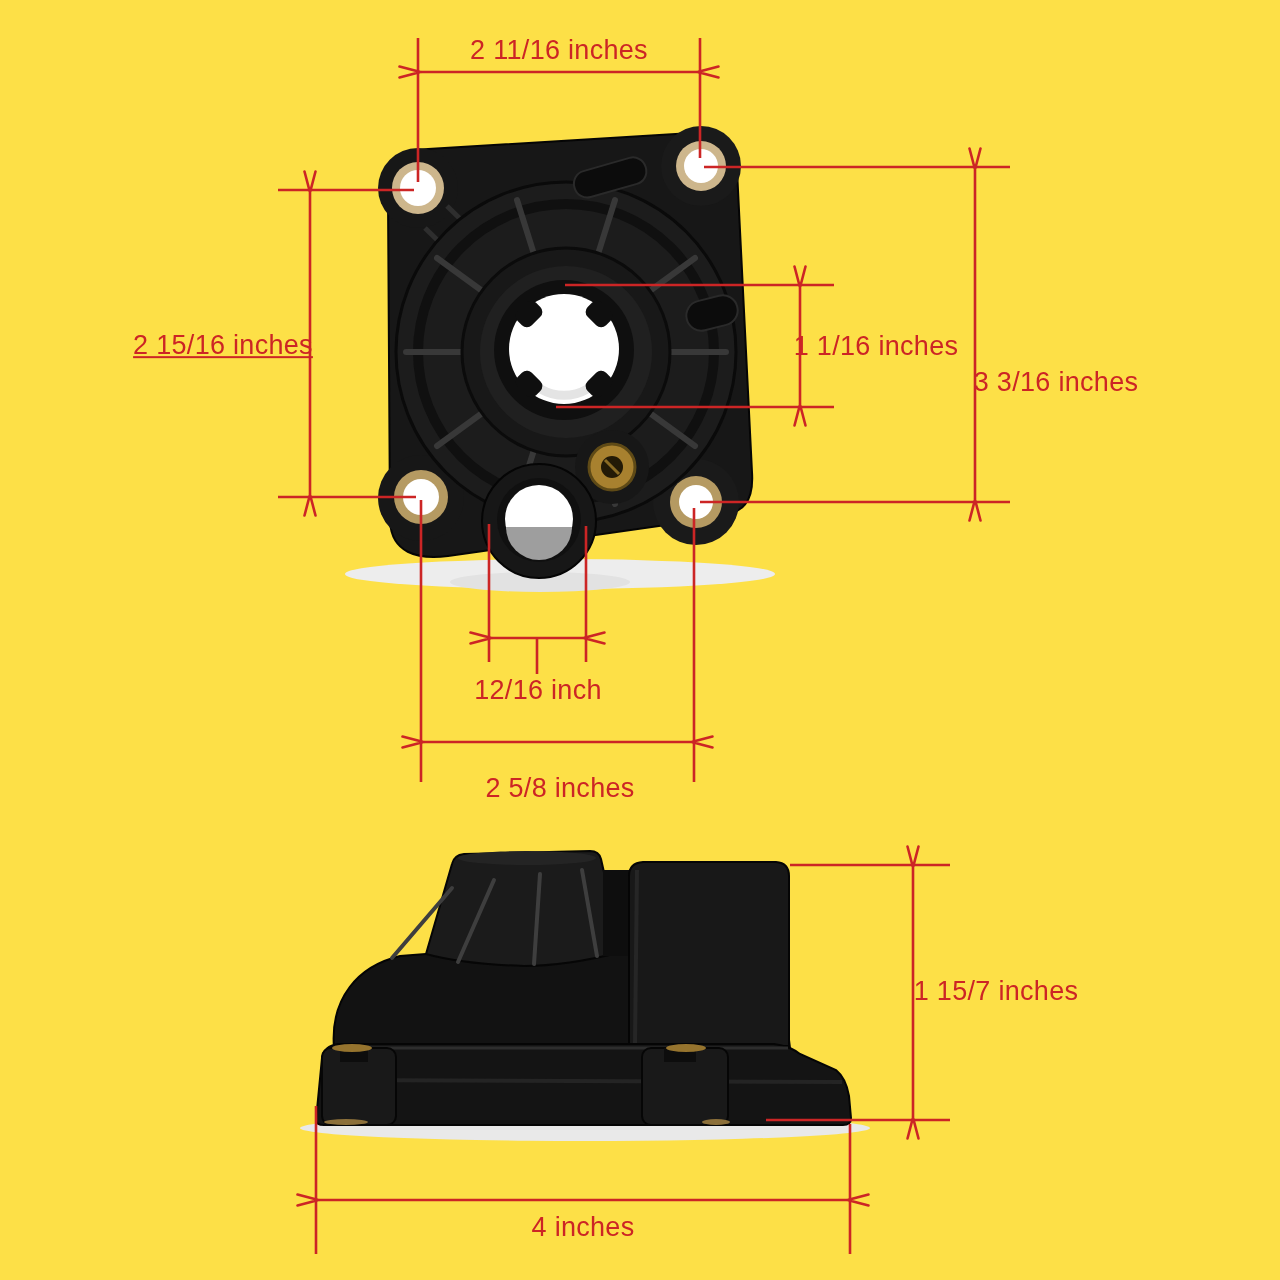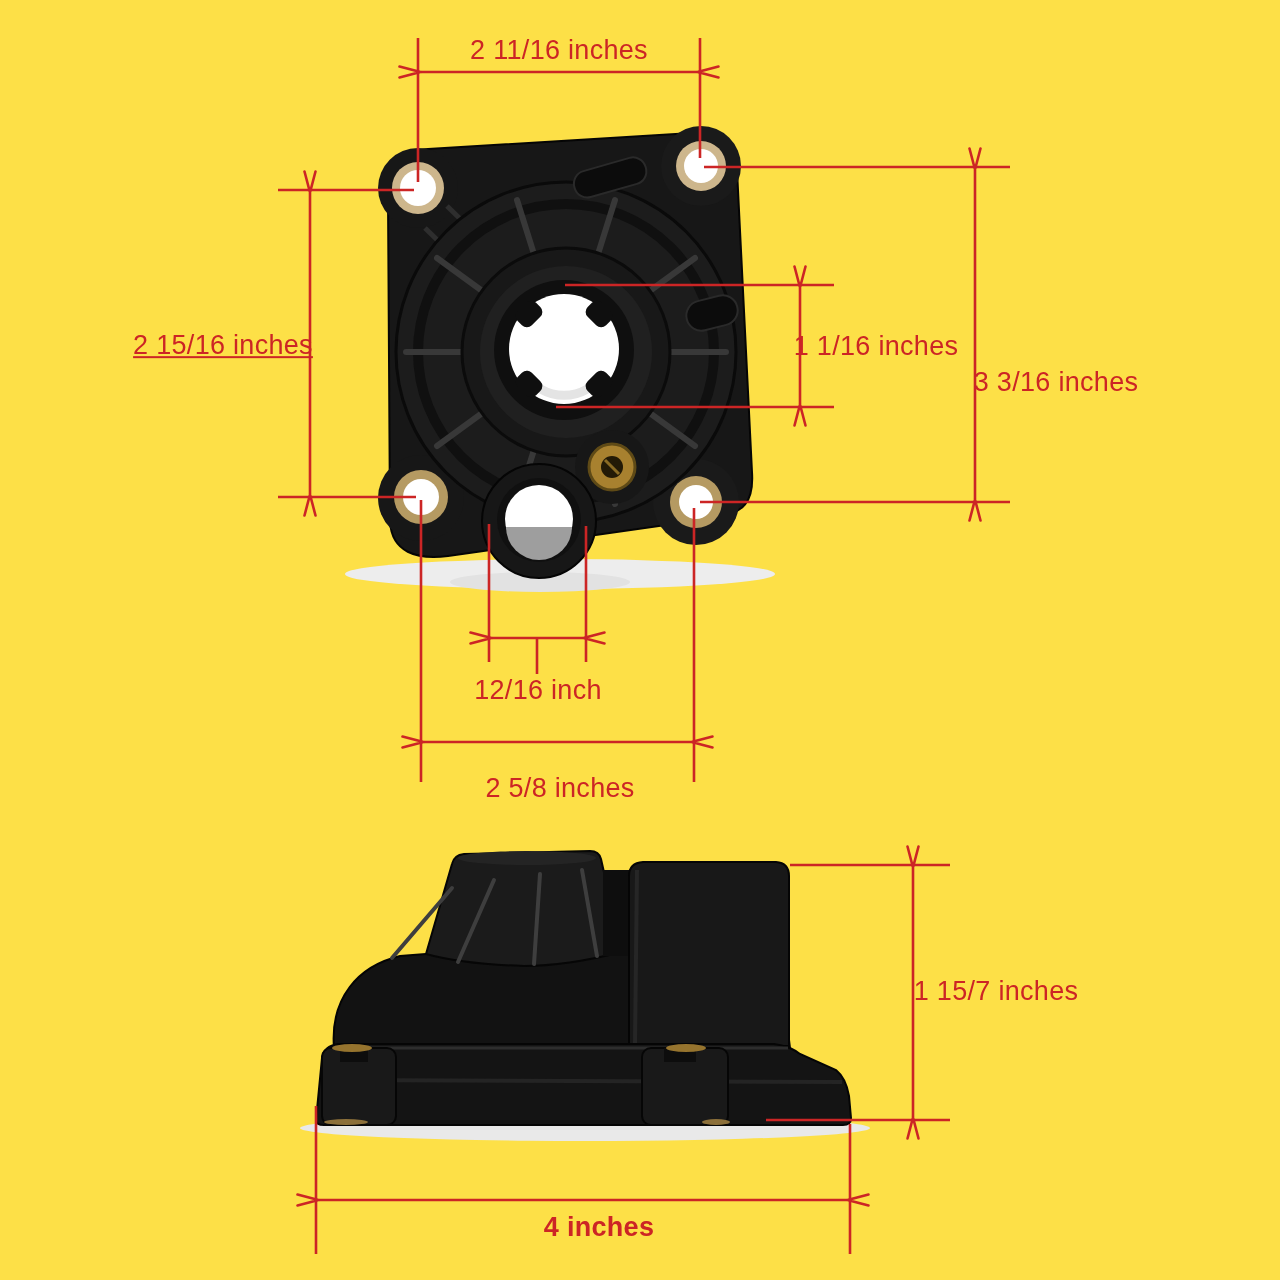--- a/index.html
+++ b/index.html
@@ -186,15 +186,15 @@
     </g>
   </svg>
 
   <div class="dim-label" style="left:559px;top:51px;">2 11/16 inches</div>
   <div class="dim-label" style="left:223px;top:346px;text-decoration:underline;">2 15/16 inches</div>
   <div class="dim-label" style="left:876px;top:347px;">1 1/16 inches</div>
   <div class="dim-label" style="left:1056px;top:335px;margin-top:48px;">3 3/16 inches</div>
   <div class="dim-label" style="left:538px;top:691px;">12/16 inch</div>
   <div class="dim-label" style="left:560px;top:768px;margin-top:21px;">2 5/8 inches</div>
   <div class="dim-label" style="left:996px;top:992px;">1 15/7 inches</div>
-  <div class="dim-label" style="left:599px;top:1228px;font-weight:bold;">4 inches</div>
+  <div class="dim-label" style="left:583px;top:1228px;">4 inches</div>
 
 </div>
 
 </body></html>

